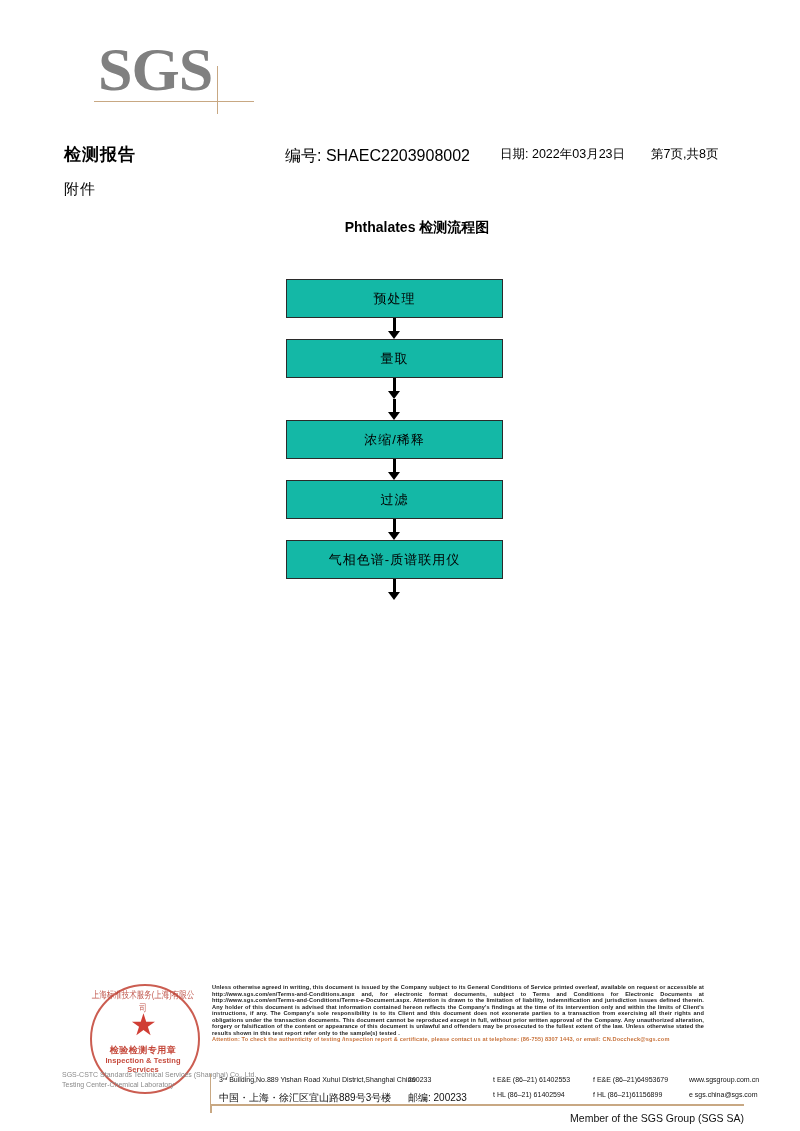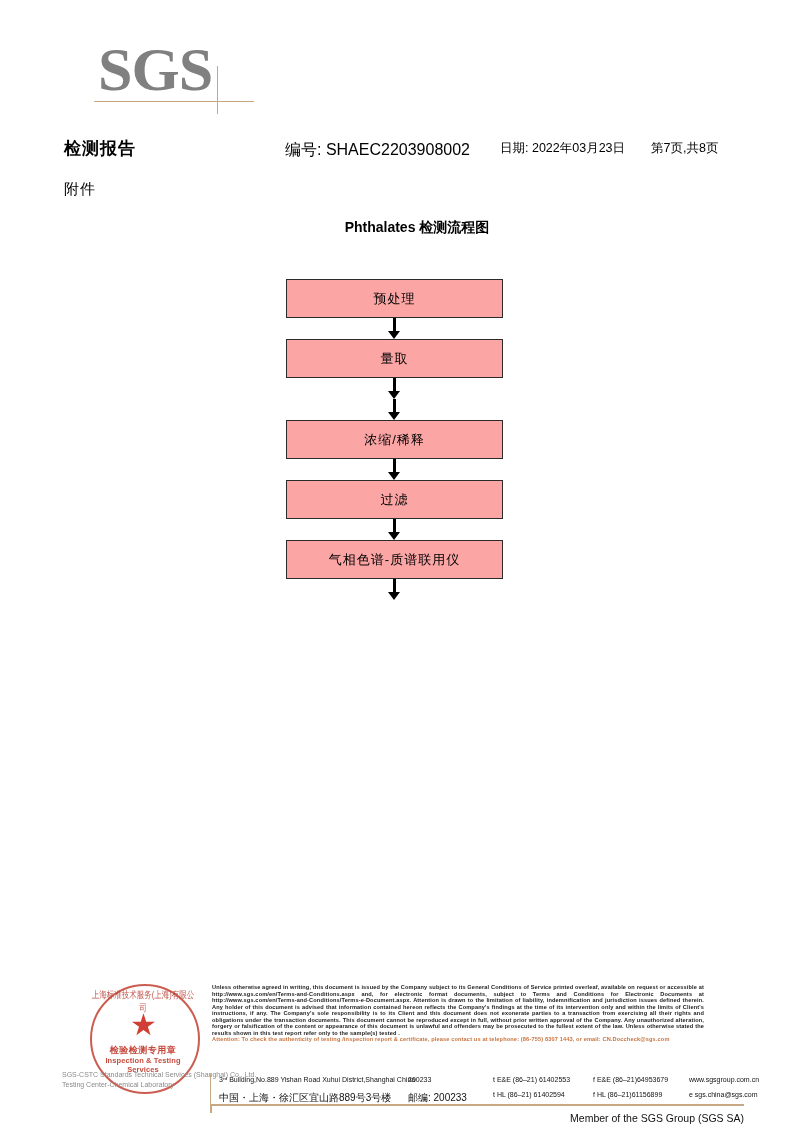--- a/index.html
+++ b/index.html
@@ -49,21 +49,21 @@
     top: 30px;
     width: 1px;
     height: 48px;
     background: #c8a883;
   }
 
   
   #report-header {
     position: absolute;
     left: 0px;
-    top: 137px;
+    top: 143px;
     width: 800px;
     height: 24px;
   }
   #report-title {
     position: absolute;
     left: 64px;
     top: 0px;
     font-size: 17px;
     font-weight: 600;
     letter-spacing: 1px;
@@ -116,21 +116,21 @@
   .flow-box {
     box-sizing: border-box;
     width: 217px;
     height: 39px;
     border: 1px solid #2b2b2b;
     display: flex;
     align-items: center;
     justify-content: center;
     font-size: 13px;
     letter-spacing: 1px;
-    background: #fca5a5;
+    background: #14b8a6;
   }
   .flow-arrow {
     position: relative;
     width: 217px;
     height: 21px;
   }
   .flow-arrow .shaft {
     position: absolute;
     left: 107px;
     top: 0px;

